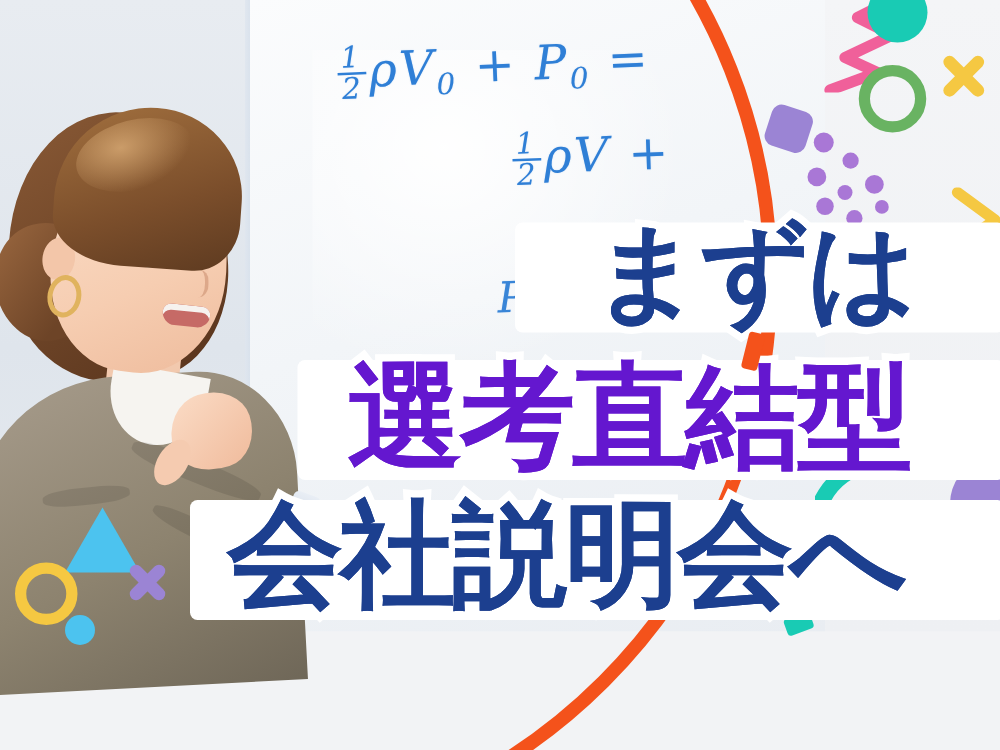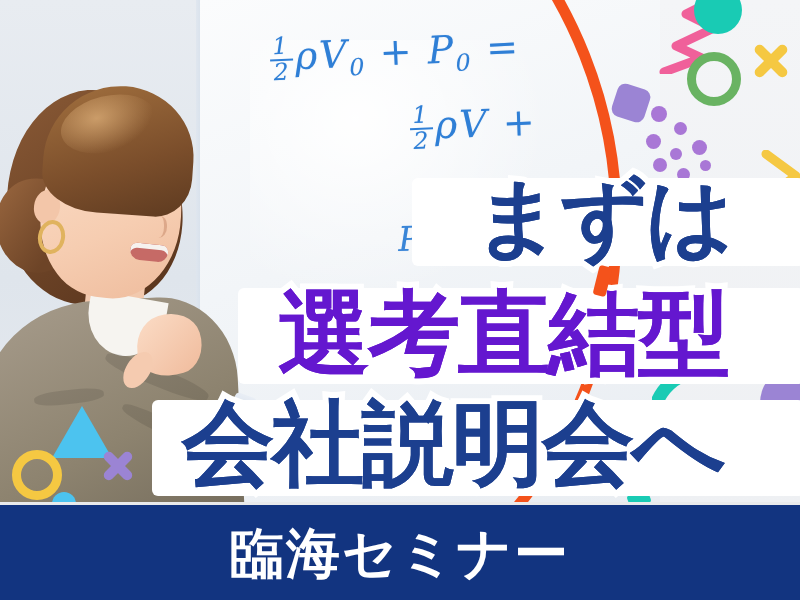--- a/index.html
+++ b/index.html
@@ -297,18 +297,14 @@
 
     <div class="line l2">選考直結型</div>
     <div class="line l2i">選考直結型</div>
 
     <div class="accent-tick"></div>
 
     <div class="line l3">会社説明会へ</div>
     <div class="line l3i">会社説明会へ</div>
   </div>
 
-  <div class="band">
-    <div class="band-rule"></div>
-    <div class="brand">臨海セミナー</div>
-  </div>
 
 </div>
 
 </body></html>

